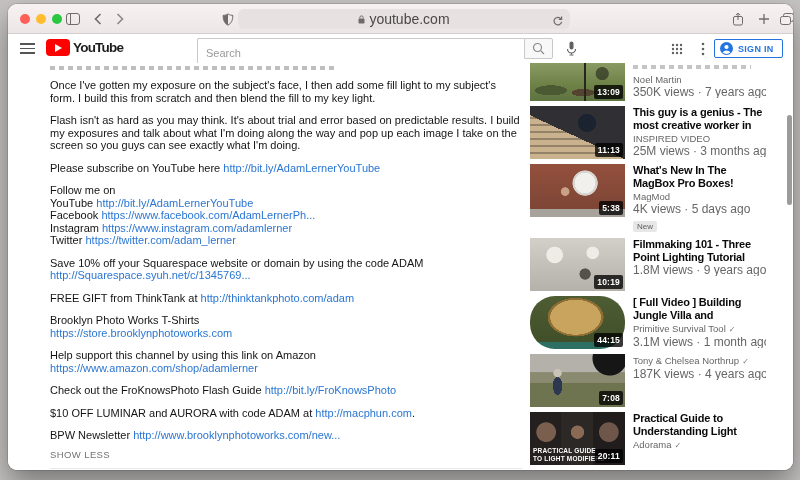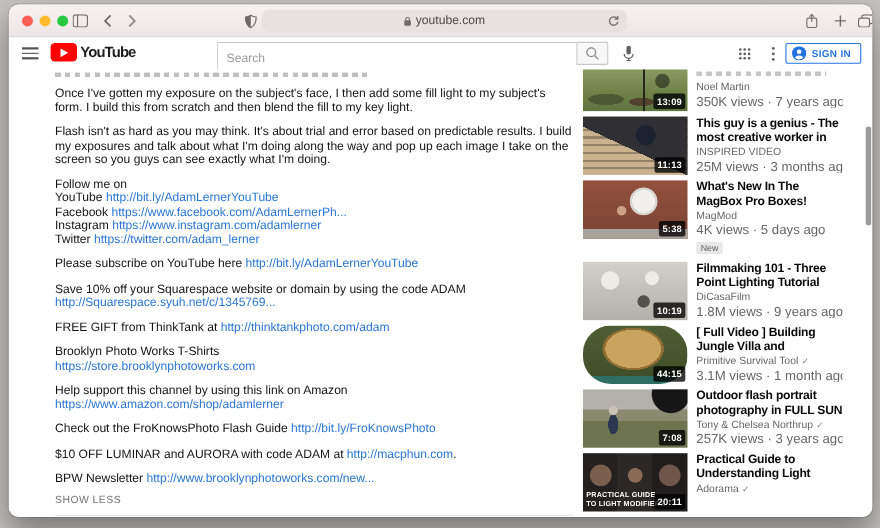--- a/index.html
+++ b/index.html
@@ -10,21 +10,21 @@
     border-radius:9px; background:#fff; overflow:hidden;
     box-shadow:0 14px 30px rgba(0,0,0,.40), 0 0 0 1px rgba(0,0,0,.12); }
 
   
   .chrome { position:relative; height:30px;
     background:linear-gradient(#f7f2f1,#ece7e6); border-bottom:1px solid #d2cecd; }
   .tl { position:absolute; top:10px; width:10px; height:10px; border-radius:50%; }
   .cicon { position:absolute; top:0; height:30px; display:flex; align-items:center; justify-content:center; }
   .urlbar { position:absolute; left:230px; top:5px; width:332px; height:20px; border-radius:6px;
     background:#e7e2e1; display:flex; align-items:center; justify-content:center; gap:4px;
-    font-size:11px; color:#4c4846; }
+    font-size:14px; color:#4c4846; }
   .urlbar .reload { position:absolute; right:7px; top:5px; }
 
   
   .masthead { position:relative; height:29px; background:#fff; }
   .burger { position:absolute; left:12px; top:9px; width:15px; cursor:pointer; }
   .burger i { display:block; height:1.5px; background:#555; margin-bottom:3px; }
   .logo { position:absolute; left:38px; top:5px; display:flex; align-items:center; gap:3px; }
   .logo-badge { width:24px; height:17px; background:#ff0000; border-radius:4px; position:relative; }
   .logo-badge:after { content:""; position:absolute; left:9px; top:4.5px; border-style:solid;
     border-width:4px 0 4px 7px; border-color:transparent transparent transparent #fff; }
@@ -235,22 +235,22 @@
       <span>SIGN IN</span>
     </span>
   </div>
 
   <div class="content">
     <div class="desc">
       <div class="sliver-line"></div>
       <div id="paras">
           <div class="para"><span>Once I've gotten my exposure on the subject's face, I then add some fill light to my subject's form.  I build this from scratch and then blend the fill to my key light.</span></div>
           <div class="para"><span>Flash isn't as hard as you may think.  It's about trial and error based on predictable results.  I build my exposures and talk about what I'm doing along the way and pop up each image I take on the screen so you guys can see exactly what I'm doing.</span></div>
+          <div class="para"><span>Please subscribe on YouTube here </span><a class="lnk">http://bit.ly/AdamLernerYouTube</a></div>
           <div class="para"><span>Follow me on</span><br><span>YouTube </span><a class="lnk">http://bit.ly/AdamLernerYouTube</a><br><span>Facebook </span><a class="lnk">https://www.facebook.com/AdamLernerPh...</a><br><span>Instagram </span><a class="lnk">https://www.instagram.com/adamlerner</a><br><span>Twitter </span><a class="lnk">https://twitter.com/adam_lerner</a></div>
-          <div class="para"><span>Please subscribe on YouTube here </span><a class="lnk">http://bit.ly/AdamLernerYouTube</a></div>
           <div class="para"><span>Save 10% off your Squarespace website or domain by using the code ADAM</span><br><a class="lnk">http://Squarespace.syuh.net/c/1345769...</a></div>
           <div class="para"><span>FREE GIFT from ThinkTank at </span><a class="lnk">http://thinktankphoto.com/adam</a></div>
           <div class="para"><span>Brooklyn Photo Works T-Shirts</span><br><a class="lnk">https://store.brooklynphotoworks.com</a></div>
           <div class="para"><span>Help support this channel by using this link on Amazon</span><br><a class="lnk">https://www.amazon.com/shop/adamlerner</a></div>
           <div class="para"><span>Check out the FroKnowsPhoto Flash Guide </span><a class="lnk">http://bit.ly/FroKnowsPhoto</a></div>
           <div class="para"><span>$10 OFF LUMINAR and AURORA with code ADAM at </span><a class="lnk">http://macphun.com</a><span>.</span></div>
           <div class="para"><span>BPW Newsletter </span><a class="lnk">http://www.brooklynphotoworks.com/new...</a></div>
         </div>
       <div class="show-less">SHOW LESS</div>
       <div class="divider"></div>
@@ -281,42 +281,40 @@
             <span class="dur">5:38</span>
           </div>
           <div class="vinfo"><div class="vtitle">What's New In The MagBox Pro Boxes!</div><div class="vchan"><span>MagMod</span></div><div class="vmeta">4K views · 5 days ago</div><span class="newbadge">New</span></div>
         </div>
         <div class="vrow">
           <div class="thumb th-studio-white">
             <span class="dur">10:19</span>
           </div>
           <div class="vinfo">
             <div class="vtitle">Filmmaking 101 - Three Point Lighting Tutorial</div>
-            <div class="vchan"><span>DiCasaFilm</span></div>
             <div class="vmeta">1.8M views · 9 years ago</div>
           </div>
         </div>
         <div class="vrow">
           <div class="thumb th-bamboo">
             <span class="dur">44:15</span>
           </div>
           <div class="vinfo">
             <div class="vtitle">[ Full Video ] Building Jungle Villa and Swimming Pool Wit...</div>
             <div class="vchan"><span>Primitive Survival Tool</span><span class="vcheck">✓</span></div>
             <div class="vmeta">3.1M views · 1 month ago</div>
           </div>
         </div>
         <div class="vrow">
           <div class="thumb th-field">
             <span class="dur">7:08</span>
           </div>
           <div class="vinfo">
-            <div class="vtitle">Outdoor flash portrait photography in FULL SUN</div>
             <div class="vchan"><span>Tony &amp; Chelsea Northrup</span><span class="vcheck">✓</span></div>
-            <div class="vmeta">257K views · 3 years ago</div>
+            <div class="vmeta">187K views · 4 years ago</div>
           </div>
         </div>
         <div class="vrow">
           <div class="thumb th-portraits">
             <span class="thumb-overlay">PRACTICAL GUIDE
 TO LIGHT MODIFIERS</span>
             <span class="dur">20:11</span>
           </div>
           <div class="vinfo">
             <div class="vtitle">Practical Guide to Understanding Light Modifier...</div>

